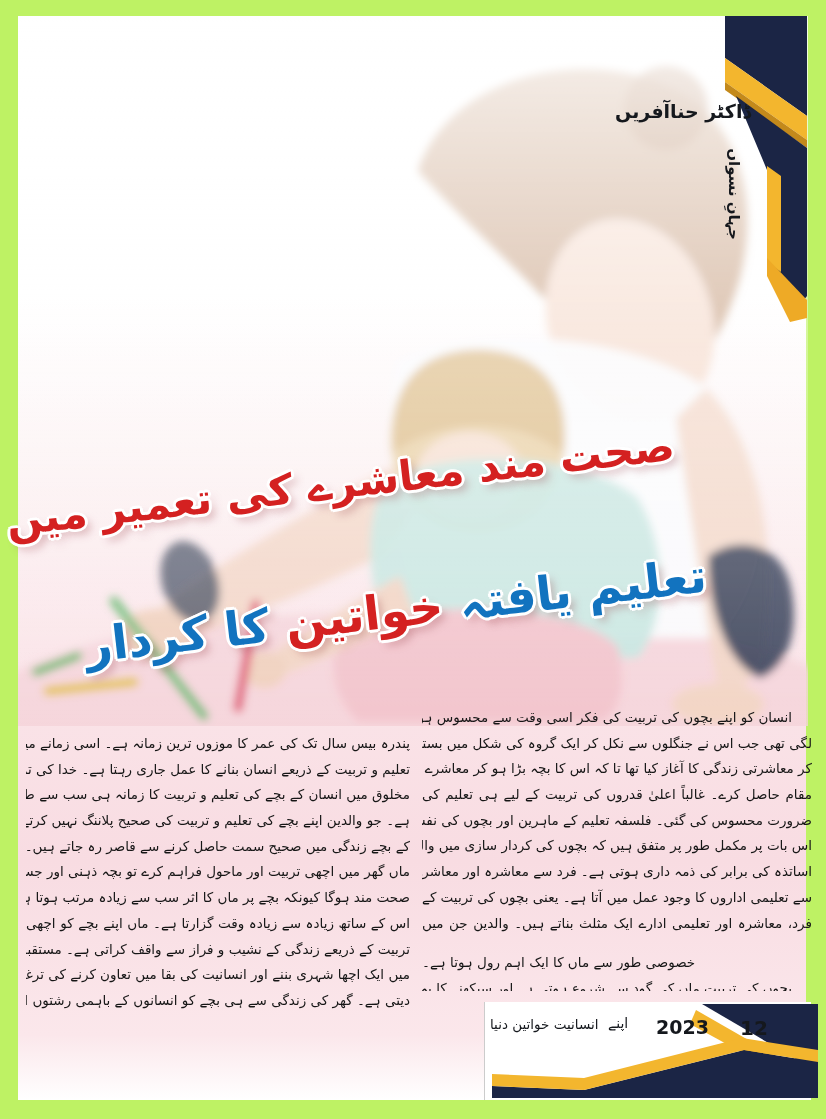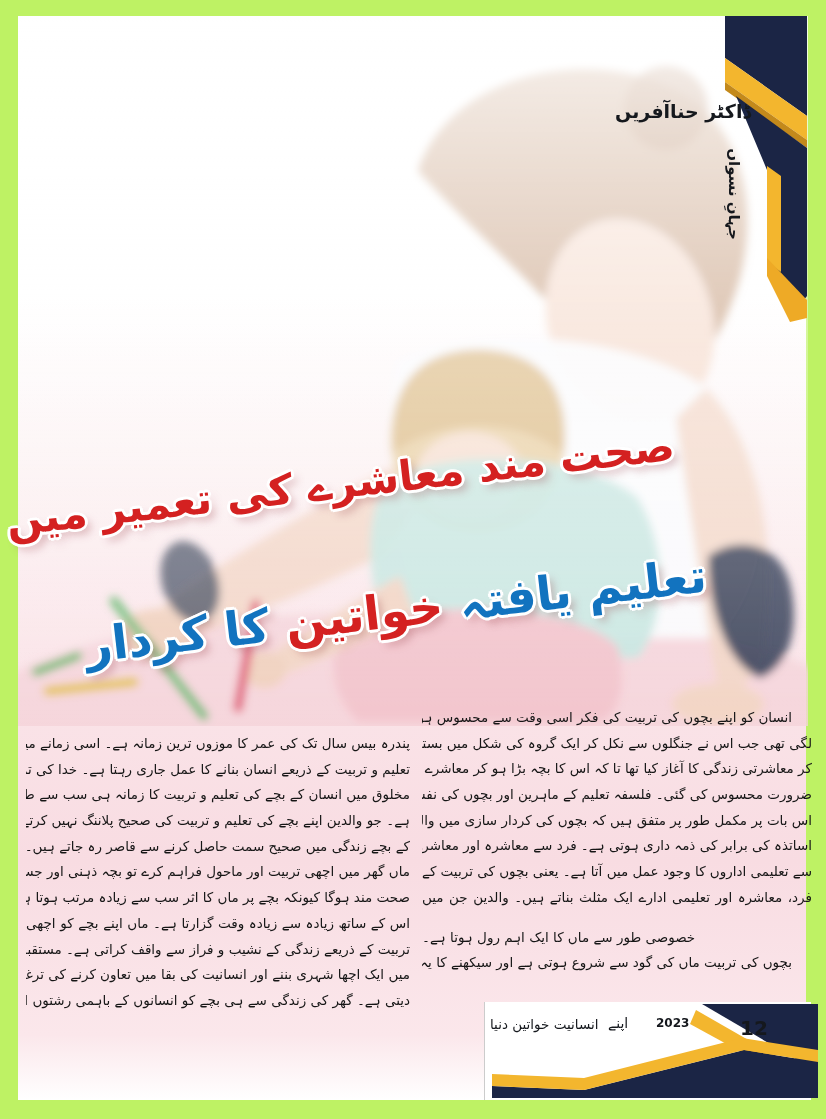--- a/index.html
+++ b/index.html
@@ -52,21 +52,21 @@
   .tline.indent{padding-right:20px;}
   .tline.endline{text-align-last:left;margin-top:14px;}
   
   .footer-bar{
     position:absolute;left:484px;top:1002px;width:326px;height:98px;
     background:#ffffff;border-left:1px solid #cccccc;
   }
   .footer-text{position:absolute;direction:rtl;color:#15181d;white-space:nowrap;}
   .f-magazine{left:490px;top:1016px;font-size:13.5px;}
   .f-month{left:608px;top:1015px;font-size:14px;}
-  .f-year{left:656px;top:1016px;font-size:12px;font-weight:bold;direction:ltr;}
+  .f-year{left:656px;top:1016px;font-size:19px;font-weight:bold;direction:ltr;}
   .f-page{left:740px;top:1016px;font-size:20px;font-weight:bold;direction:ltr;}
   .corner-br{position:absolute;left:484px;top:1002px;width:336px;height:117px;}
 </style>
 </head>
 <body>
 
 <div class="page">
 
   <div class="panel"></div>
 
@@ -128,20 +128,21 @@
   <div class="title-line title-2">
     <span class="seg-blue">تعلیم یافتہ</span>
     <span class="seg-red">خواتین</span>
     <span class="seg-blue">کا کردار</span>
   </div>
 
   <div class="col col-first">
       <div class="tline indent">انسان کو اپنے بچوں کی تربیت کی فکر اسی وقت سے محسوس ہونے</div>
       <div class="tline">لگی تھی جب اس نے جنگلوں سے نکل کر ایک گروہ کی شکل میں بستیاں بسا</div>
       <div class="tline">کر معاشرتی زندگی کا آغاز کیا تھا تا کہ اس کا بچہ بڑا ہو کر معاشرے میں اعلیٰ</div>
+      <div class="tline">مقام حاصل کرے۔ غالباً اعلیٰ قدروں کی تربیت کے لیے ہی تعلیم کی</div>
       <div class="tline">ضرورت محسوس کی گئی۔ فلسفہ تعلیم کے ماہرین اور بچوں کی نفسیات کے ماہر</div>
       <div class="tline">اس بات پر مکمل طور پر متفق ہیں کہ بچوں کی کردار سازی میں والدین اور</div>
       <div class="tline">اساتذہ کی برابر کی ذمہ داری ہوتی ہے۔ فرد سے معاشرہ اور معاشرے</div>
       <div class="tline">سے تعلیمی اداروں کا وجود عمل میں آتا ہے۔ یعنی بچوں کی تربیت کے لیے</div>
       <div class="tline">فرد، معاشرہ اور تعلیمی ادارے ایک مثلث بناتے ہیں۔ والدین جن میں</div>
       <div class="tline endline">خصوصی طور سے ماں کا ایک اہم رول ہوتا ہے۔</div>
       <div class="tline indent">بچوں کی تربیت ماں کی گود سے شروع ہوتی ہے اور سیکھنے کا یہ زمانہ</div>
     </div>
   <div class="col col-second">
       <div class="tline">پندرہ بیس سال تک کی عمر کا موزوں ترین زمانہ ہے۔ اسی زمانے میں بچے کو</div>

